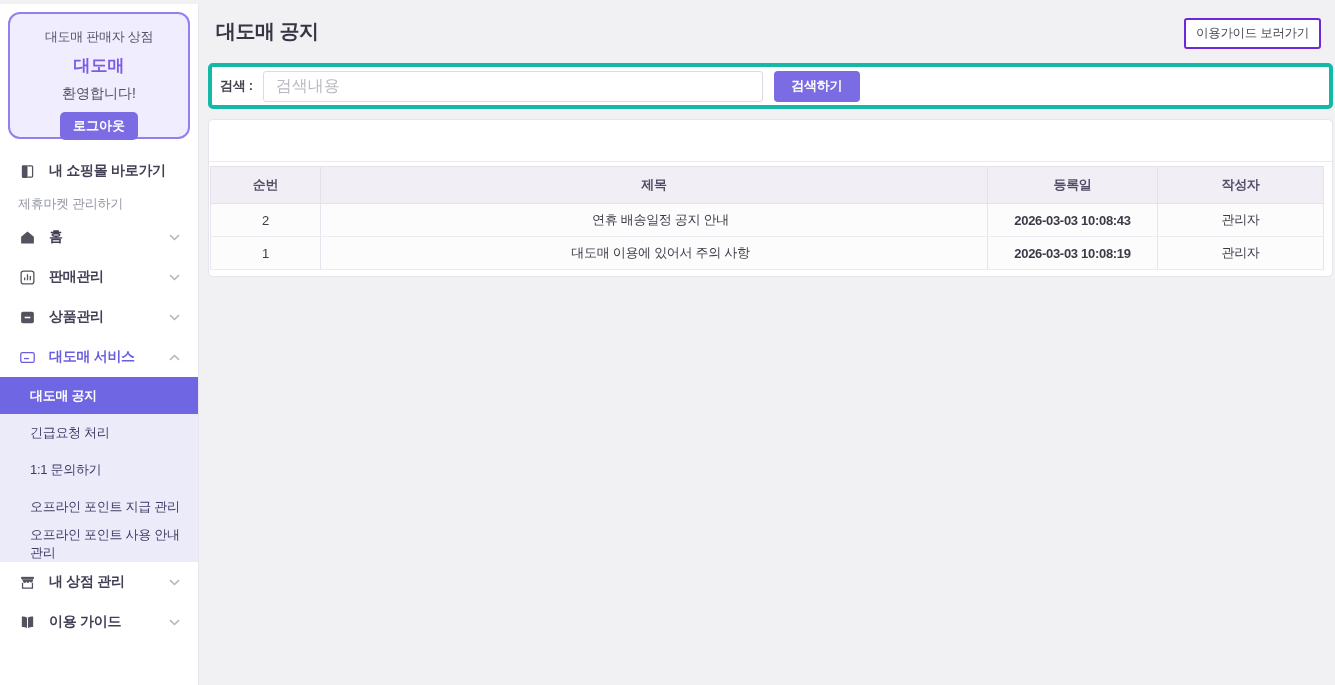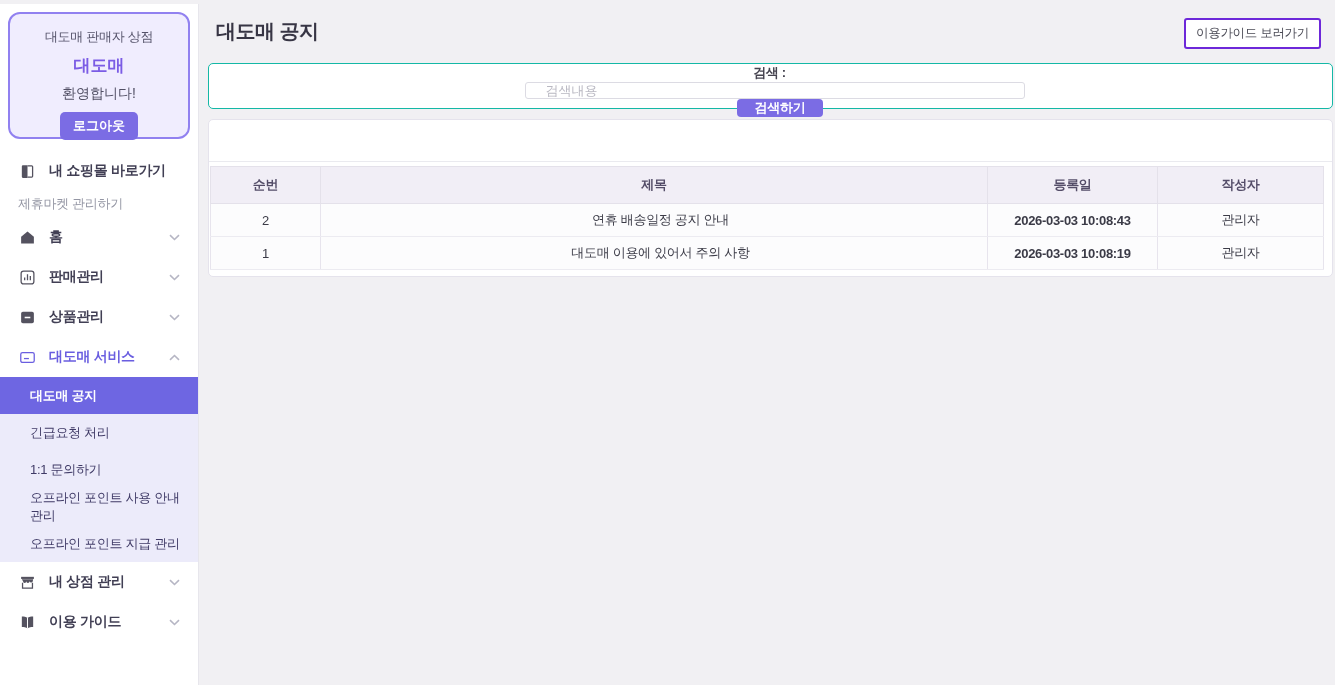--- a/index.html
+++ b/index.html
@@ -34,25 +34,25 @@
   .smi.active { background:#6e66e2; color:#ffffff; font-weight:700; }
 
   
   .main { position:absolute; left:200px; top:0; width:1135px; height:685px; background:#f1f0f3; }
   .main-header { display:flex; justify-content:space-between; align-items:flex-start;
     padding:18px 14px 0 16px; }
   .page-title { font-size:20px; font-weight:700; color:#373544; letter-spacing:-0.5px; }
   .guide-btn { background:#fff; border:2px solid #6d28d9; border-radius:3px; color:#4a4a55;
     font-size:12.5px; padding:5px 10px; cursor:pointer; letter-spacing:-0.3px; }
 
-  .search-card { margin:14px 2px 0 8px; height:46px; background:#fff; border:1px solid #14b8a6;
-    border-radius:5px; display:flex; align-items:center; padding-left:8px;flex-direction:column; }
+  .search-card { margin:14px 2px 0 8px; height:46px; background:#fff; border:4px solid #14b8a6;
+    border-radius:5px; display:flex; align-items:center; padding-left:8px; }
   .search-label { font-size:13px; font-weight:700; color:#45434f; margin-right:10px; letter-spacing:-0.3px; }
   .search-input { width:500px; height:31px; border:1px solid #dcdbe3; border-radius:3px;
-    font-size:13px; padding:0 20px; color:#333; outline:none;
+    font-size:16px; padding:0 12px; color:#333; outline:none;
     font-family:"Liberation Sans","DejaVu Sans",sans-serif; }
   .search-input::placeholder { color:#b9b8c2; }
   .search-btn { margin-left:11px; width:86px; height:31px; background:#7b6ce4; color:#fff;
     border:none; border-radius:4px; font-size:13px; font-weight:700; cursor:pointer; letter-spacing:-0.3px; }
 
   .table-card { margin:10px 2px 0 8px; background:#fff; border:1px solid #e5e3ec;
     border-radius:5px; padding-bottom:6px; }
   .table-toolbar { height:42px; border-bottom:1px solid #eaeaef; }
   .table-wrap { padding:4px 8px 0 1px; }
   table.notice { width:100%; border-collapse:collapse; border:1px solid #ddd9e3; }
@@ -148,22 +148,22 @@
       <svg width="11" height="7" viewBox="0 0 11 7">
           <path d="M1 5.8l4.5-4.3L10 5.8" stroke="#b6b6c4" stroke-width="1.6" fill="none"></path>
         </svg>
     </span>
   </div>
 
   <div class="submenu">
     <div class="smi active">대도매 공지</div>
     <div class="smi">긴급요청 처리</div>
     <div class="smi">1:1 문의하기</div>
+    <div class="smi">오프라인 포인트 지급 관리</div>
     <div class="smi">오프라인 포인트 사용 안내 관리</div>
-    <div class="smi">오프라인 포인트 지급 관리</div>
   </div>
 
 
   <div class="mi">
     <span class="mic">
       <svg width="17" height="17" viewBox="0 0 24 24">
           <path d="M3 4h18v3H3z" fill="#54525f"></path>
           <path d="M4 7.5h16l-.6 2.6a2.3 2.3 0 0 1-4.5.3 2.3 2.3 0 0 1-4.6 0 2.3 2.3 0 0 1-4.6 0L4 7.5z" fill="#54525f"></path>
           <path d="M5 12.5V20h14v-7.5" fill="none" stroke="#54525f" stroke-width="1.8"></path>
         </svg>

